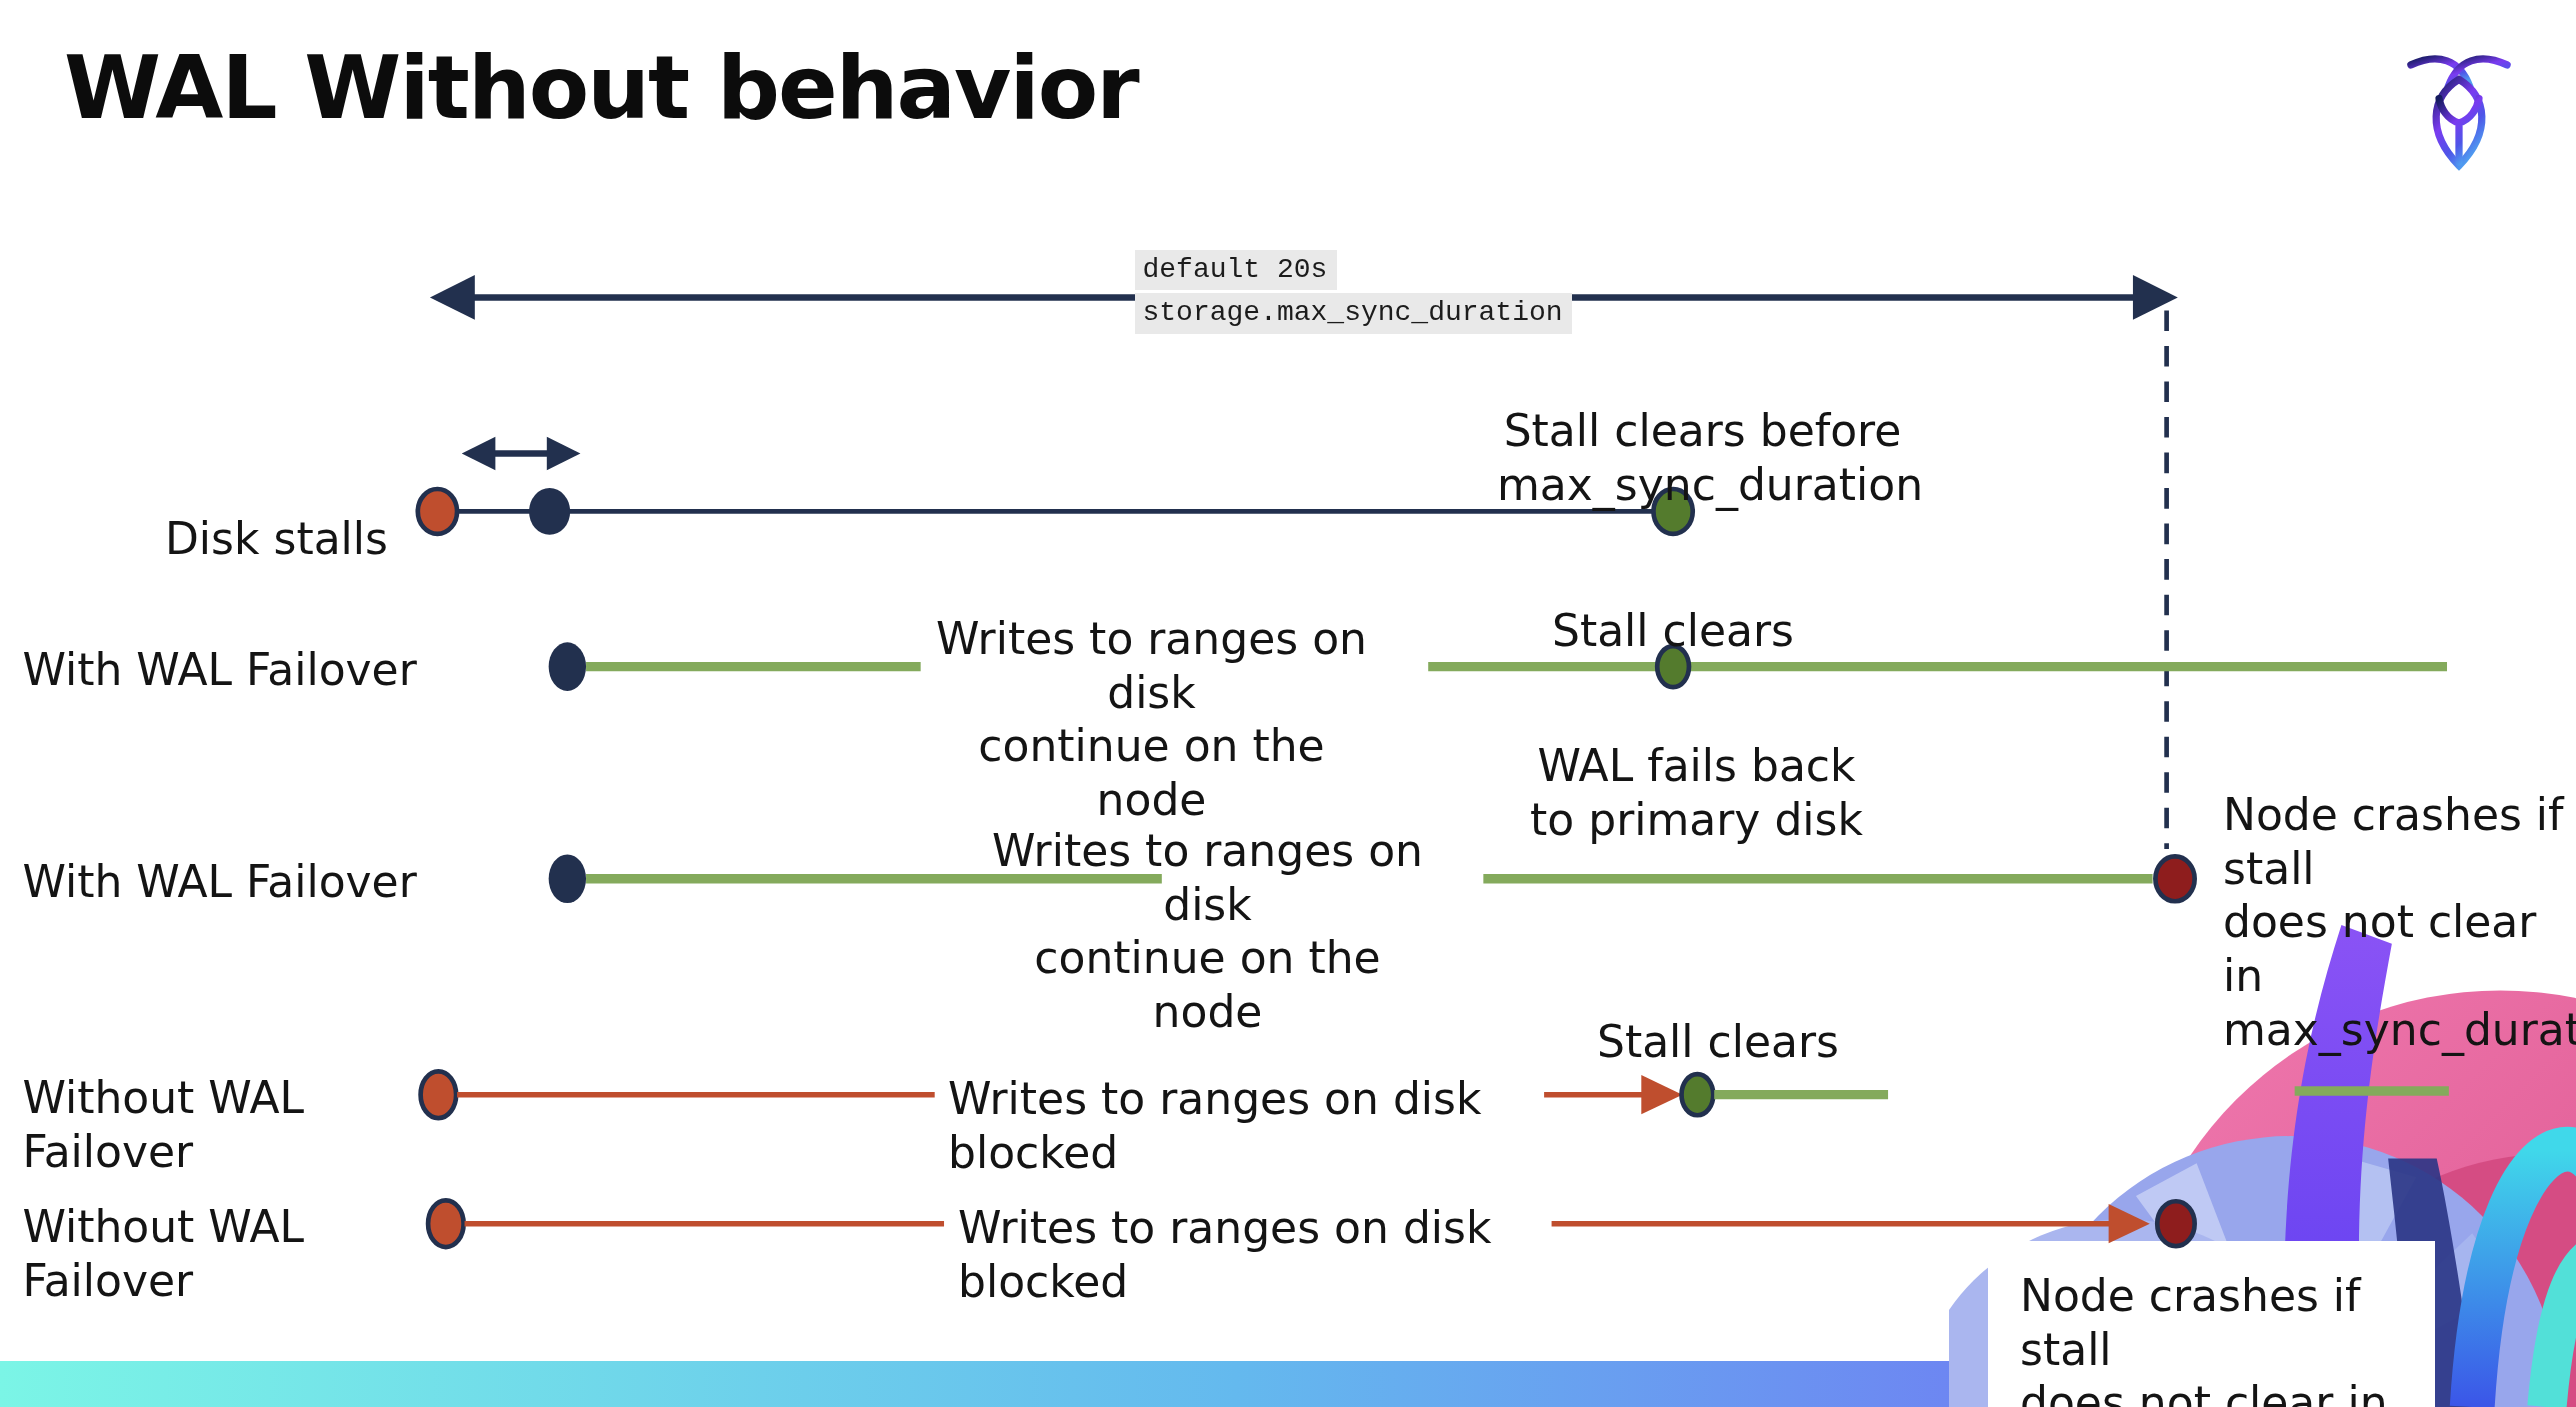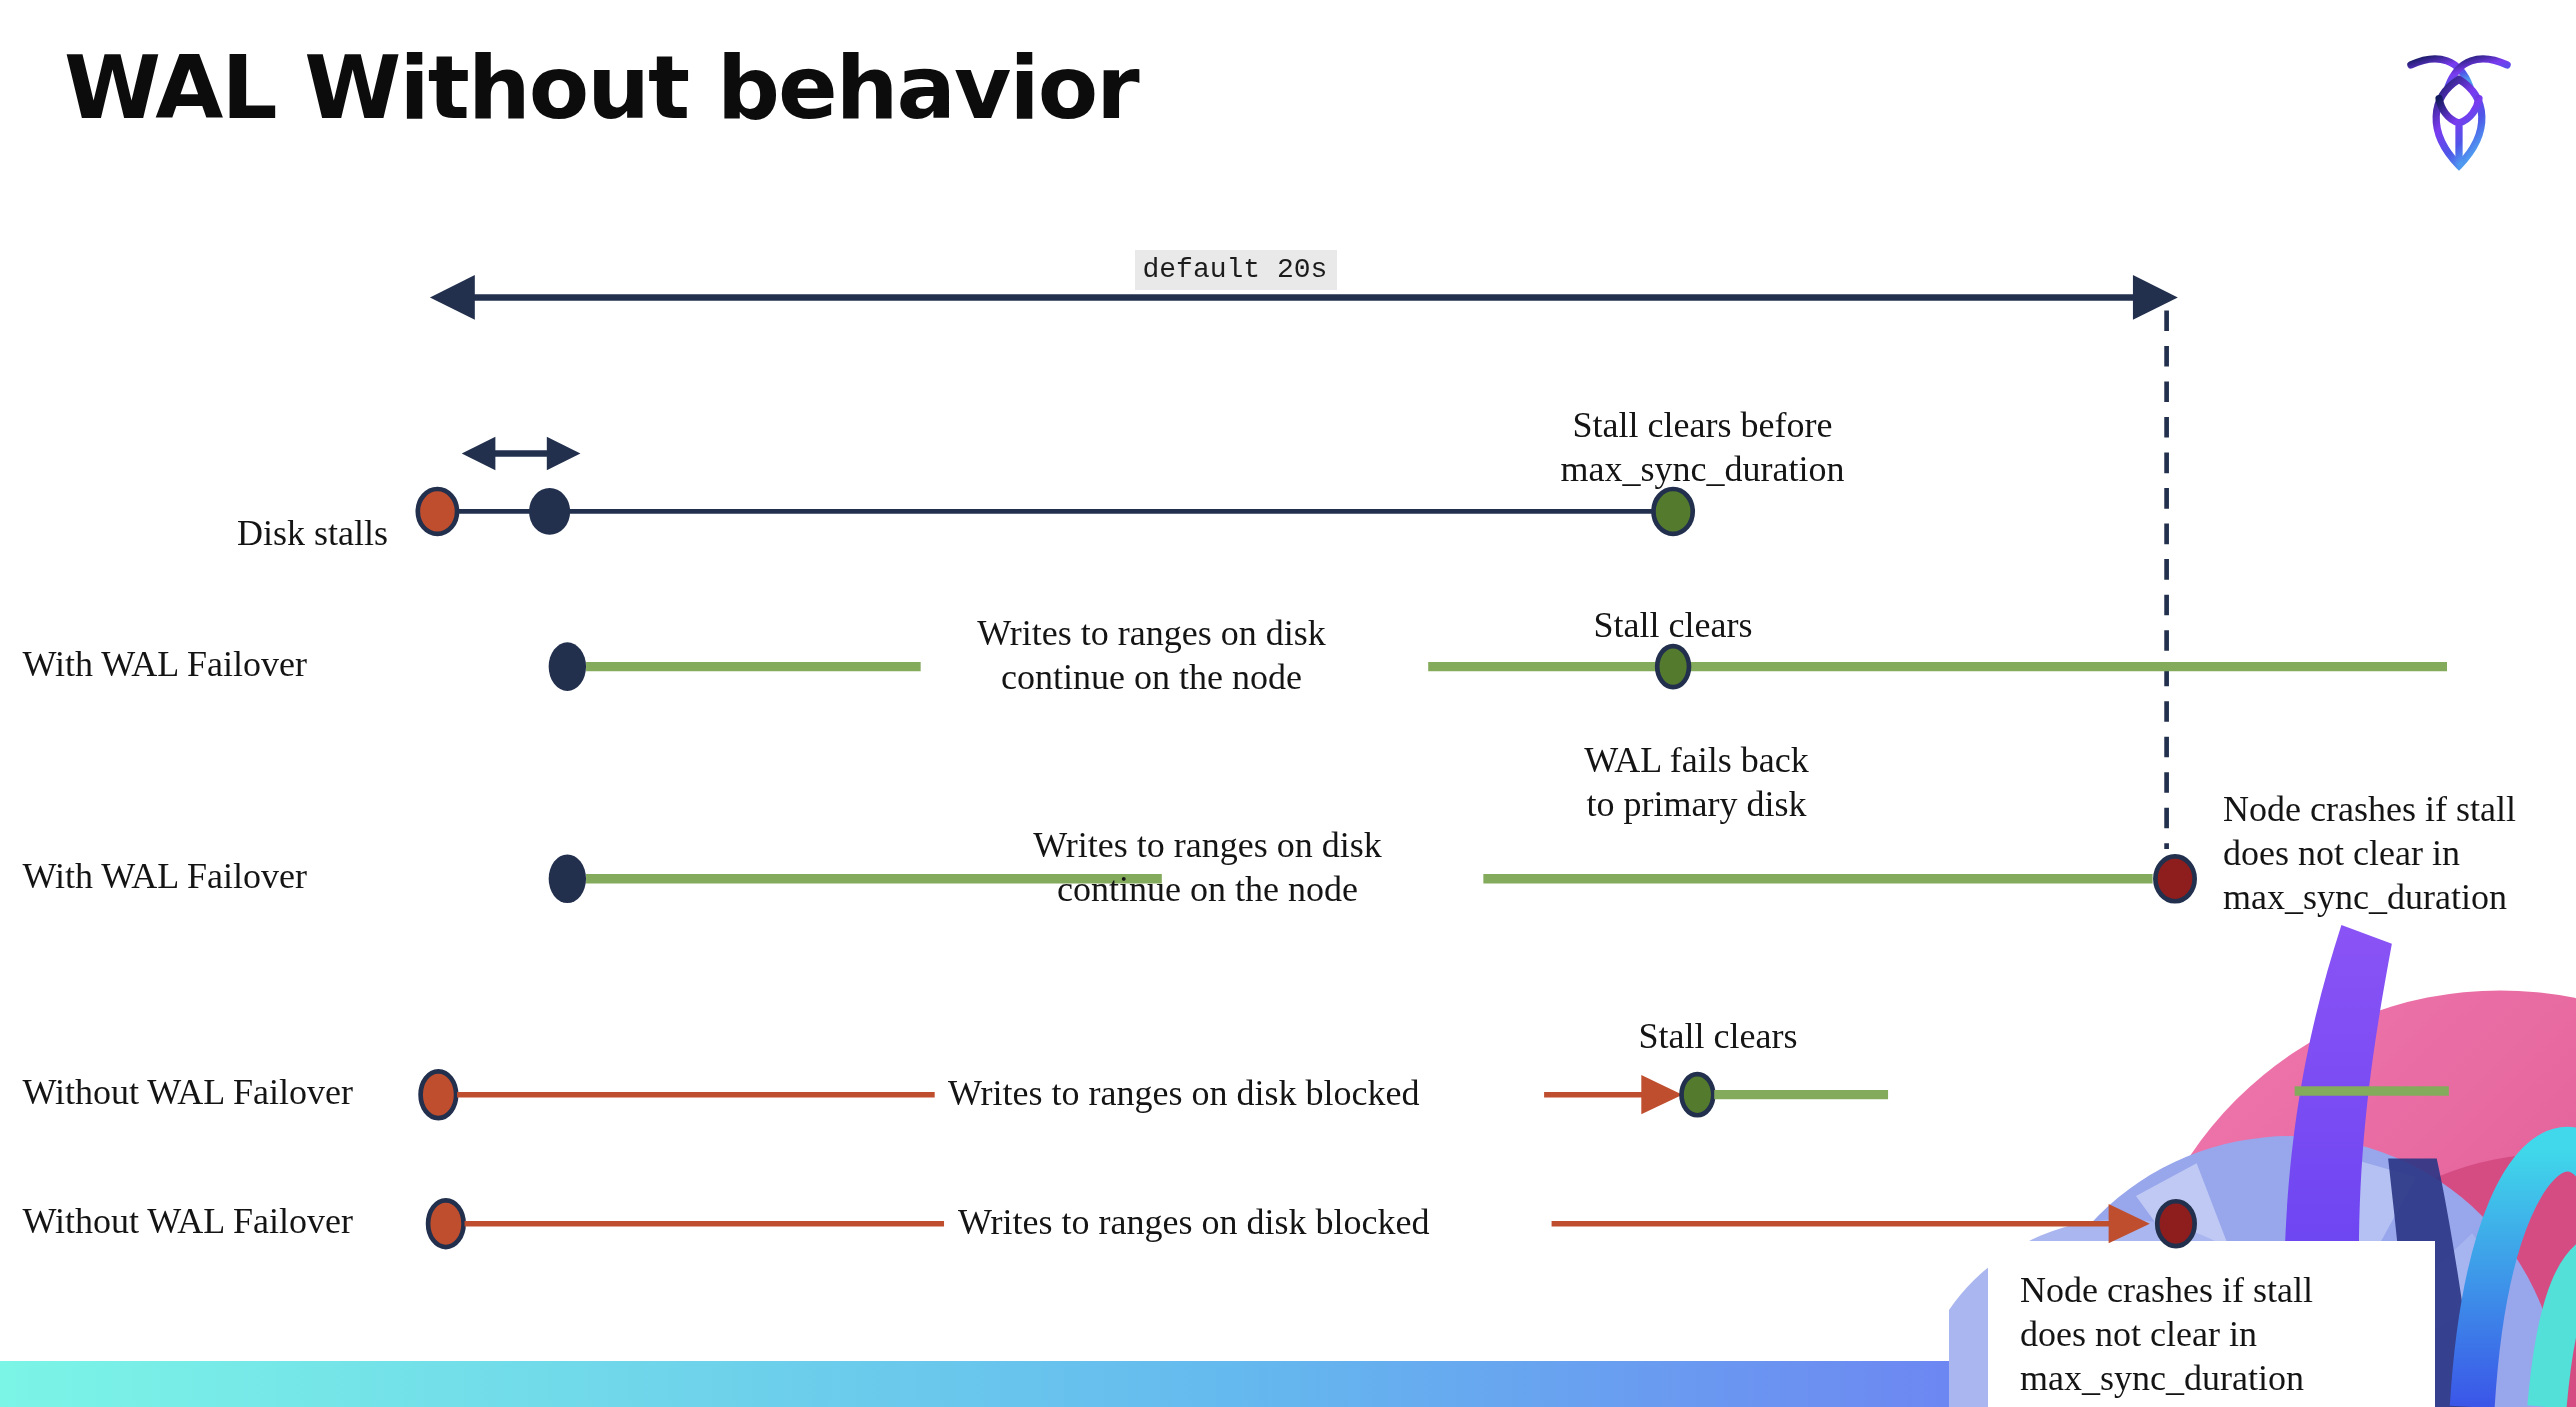--- a/index.html
+++ b/index.html
@@ -1,20 +1,20 @@
 <!DOCTYPE html>
 <html style="--navy: #22304e; --green-line: #84aa5c; --green-dot: #547b2d; --red-orange: #bf4e2e; --dark-red: #8e1d1d; --code-bg: #e9e9e9; --text: #141414; --bar-start: #7bf5e6; --bar-mid: #64b9ee; --bar-end: #6a49f2;font-size:15px"><head>
 <meta charset="utf-8">
 <style>
   html,body{margin:0;padding:0;background:#ffffff;}
   .stage{position:relative;width:2576px;height:1408px;background:#ffffff;overflow:hidden;
          font-family:"DejaVu Sans","Liberation Sans",sans-serif;color:var(--text);}
   .title{position:absolute;left:64px;top:36px;font-size:88px;font-weight:bold;
          letter-spacing:-1.9px;color:#0c0c0c;white-space:nowrap;}
-  .t{position:absolute;font-size:36px;line-height:1.22;white-space:pre-line;color:var(--text);font-family:Liberation Serif, serif;}
+  .t{position:absolute;font-size:44px;line-height:1.22;white-space:pre-line;color:var(--text);}
   .center{text-align:center;}
   .right{text-align:right;}
   .codeblock{position:absolute;z-index:4;}
   .code{display:inline-block;font-family:"Liberation Mono","DejaVu Sans Mono",monospace;
         font-size:28px;line-height:34px;background:var(--code-bg);color:#1c1c1c;
         padding:2.8px 9.3px 3.7px 7.5px;margin-bottom:2.8px;white-space:nowrap;}
   .diagram{position:absolute;left:0;top:0;z-index:3;}
   .art{position:absolute;left:1949px;top:925px;width:627px;height:482px;overflow:hidden;z-index:1;}
   .bar{position:absolute;left:0;top:1361px;width:2576px;height:47px;z-index:1;
        background:linear-gradient(90deg,var(--bar-start) 0%,var(--bar-mid) 48%,#6d86f2 76%,var(--bar-end) 100%);}
@@ -122,20 +122,21 @@
     <g fill="none" stroke="url(#logoG)" stroke-width="8" stroke-linecap="round">
       <path d="M12 20 C42 6 66 14 77 44"></path>
       <path d="M118 20 C88 6 64 14 53 44"></path>
       <path d="M65 36 C96 55 101 94 65 131 C29 94 34 55 65 36 Z"></path>
       <path d="M65 127 L65 84 M65 84 C52 80 45 68 43 57 M65 84 C78 80 85 68 87 57"></path>
     </g>
   </svg>
 
   <div class="codeblock" style="left:1135px;top:250px;">
     <span class="code">default 20s</span><br>
+    <span class="code">storage.max_sync_duration</span>
   </div>
 
   <div class="t right" style="left:150px;top:512px;width:238px;z-index:4;">Disk stalls</div>
   <div class="t" style="left:22.4px;top:643px;width:402px;z-index:4;">With WAL Failover</div>
   <div class="t" style="left:22.4px;top:855px;width:402px;z-index:4;">With WAL Failover</div>
   <div class="t" style="left:22.4px;top:1071px;width:439px;z-index:4;">Without WAL Failover</div>
   <div class="t" style="left:22.4px;top:1200px;width:439px;z-index:4;">Without WAL Failover</div>
 
   <div class="t center" style="left:1497px;top:404px;width:411px;z-index:4;">Stall clears before
 max_sync_duration</div>

